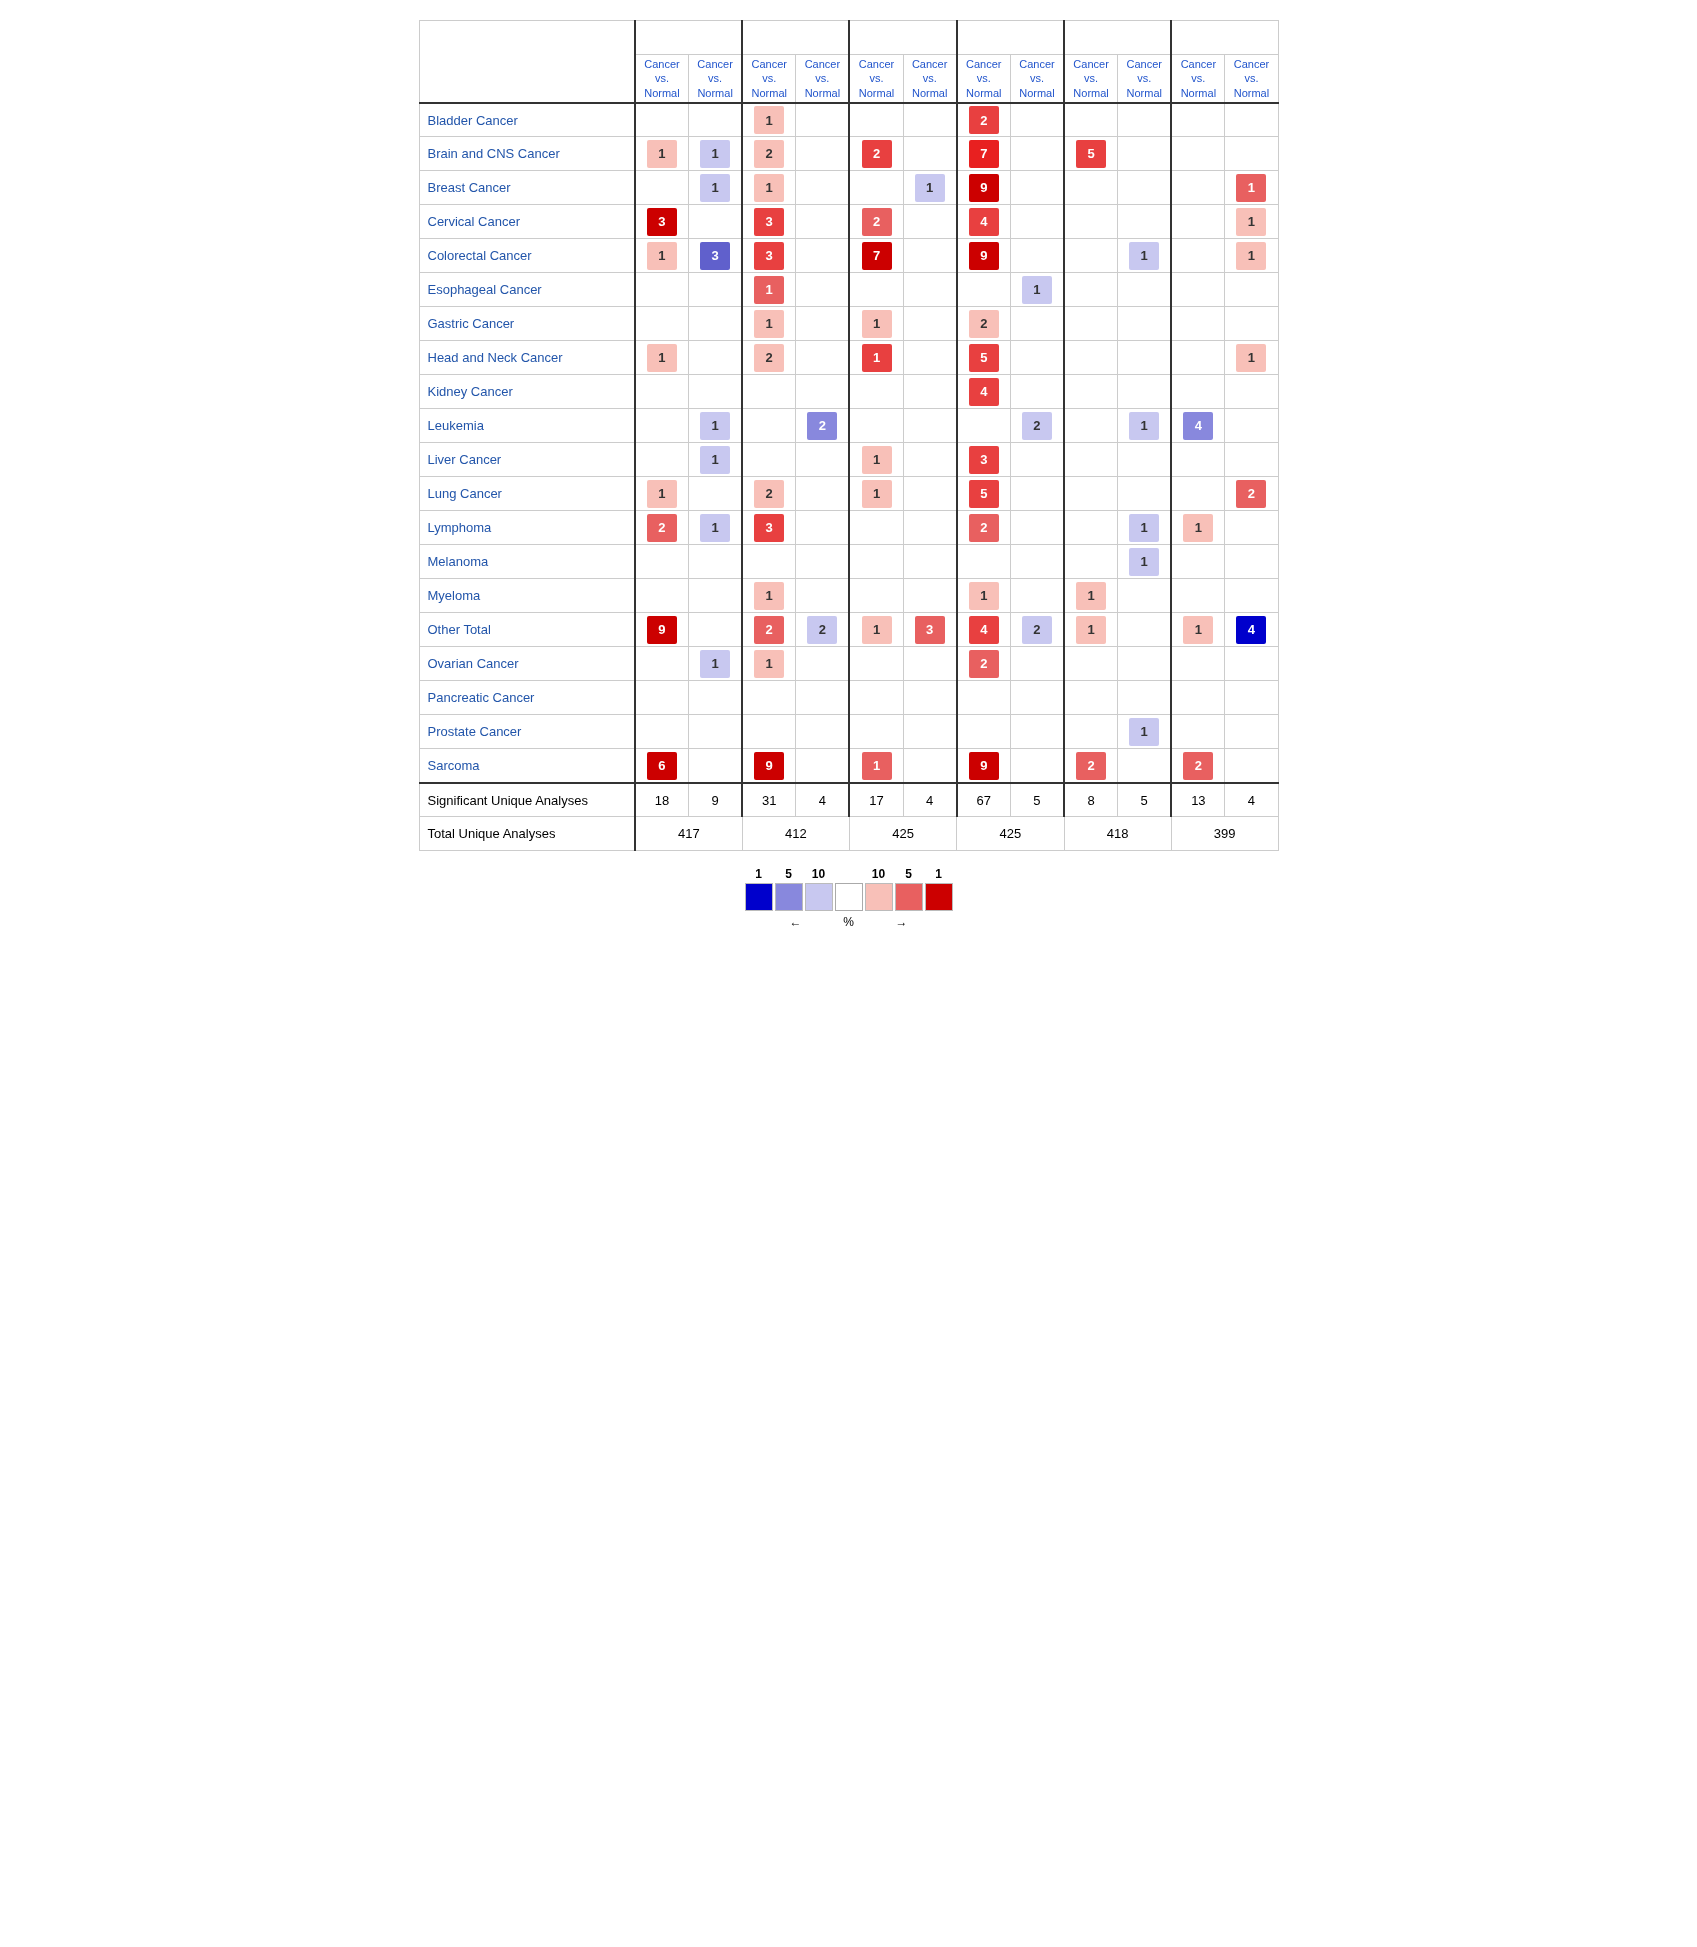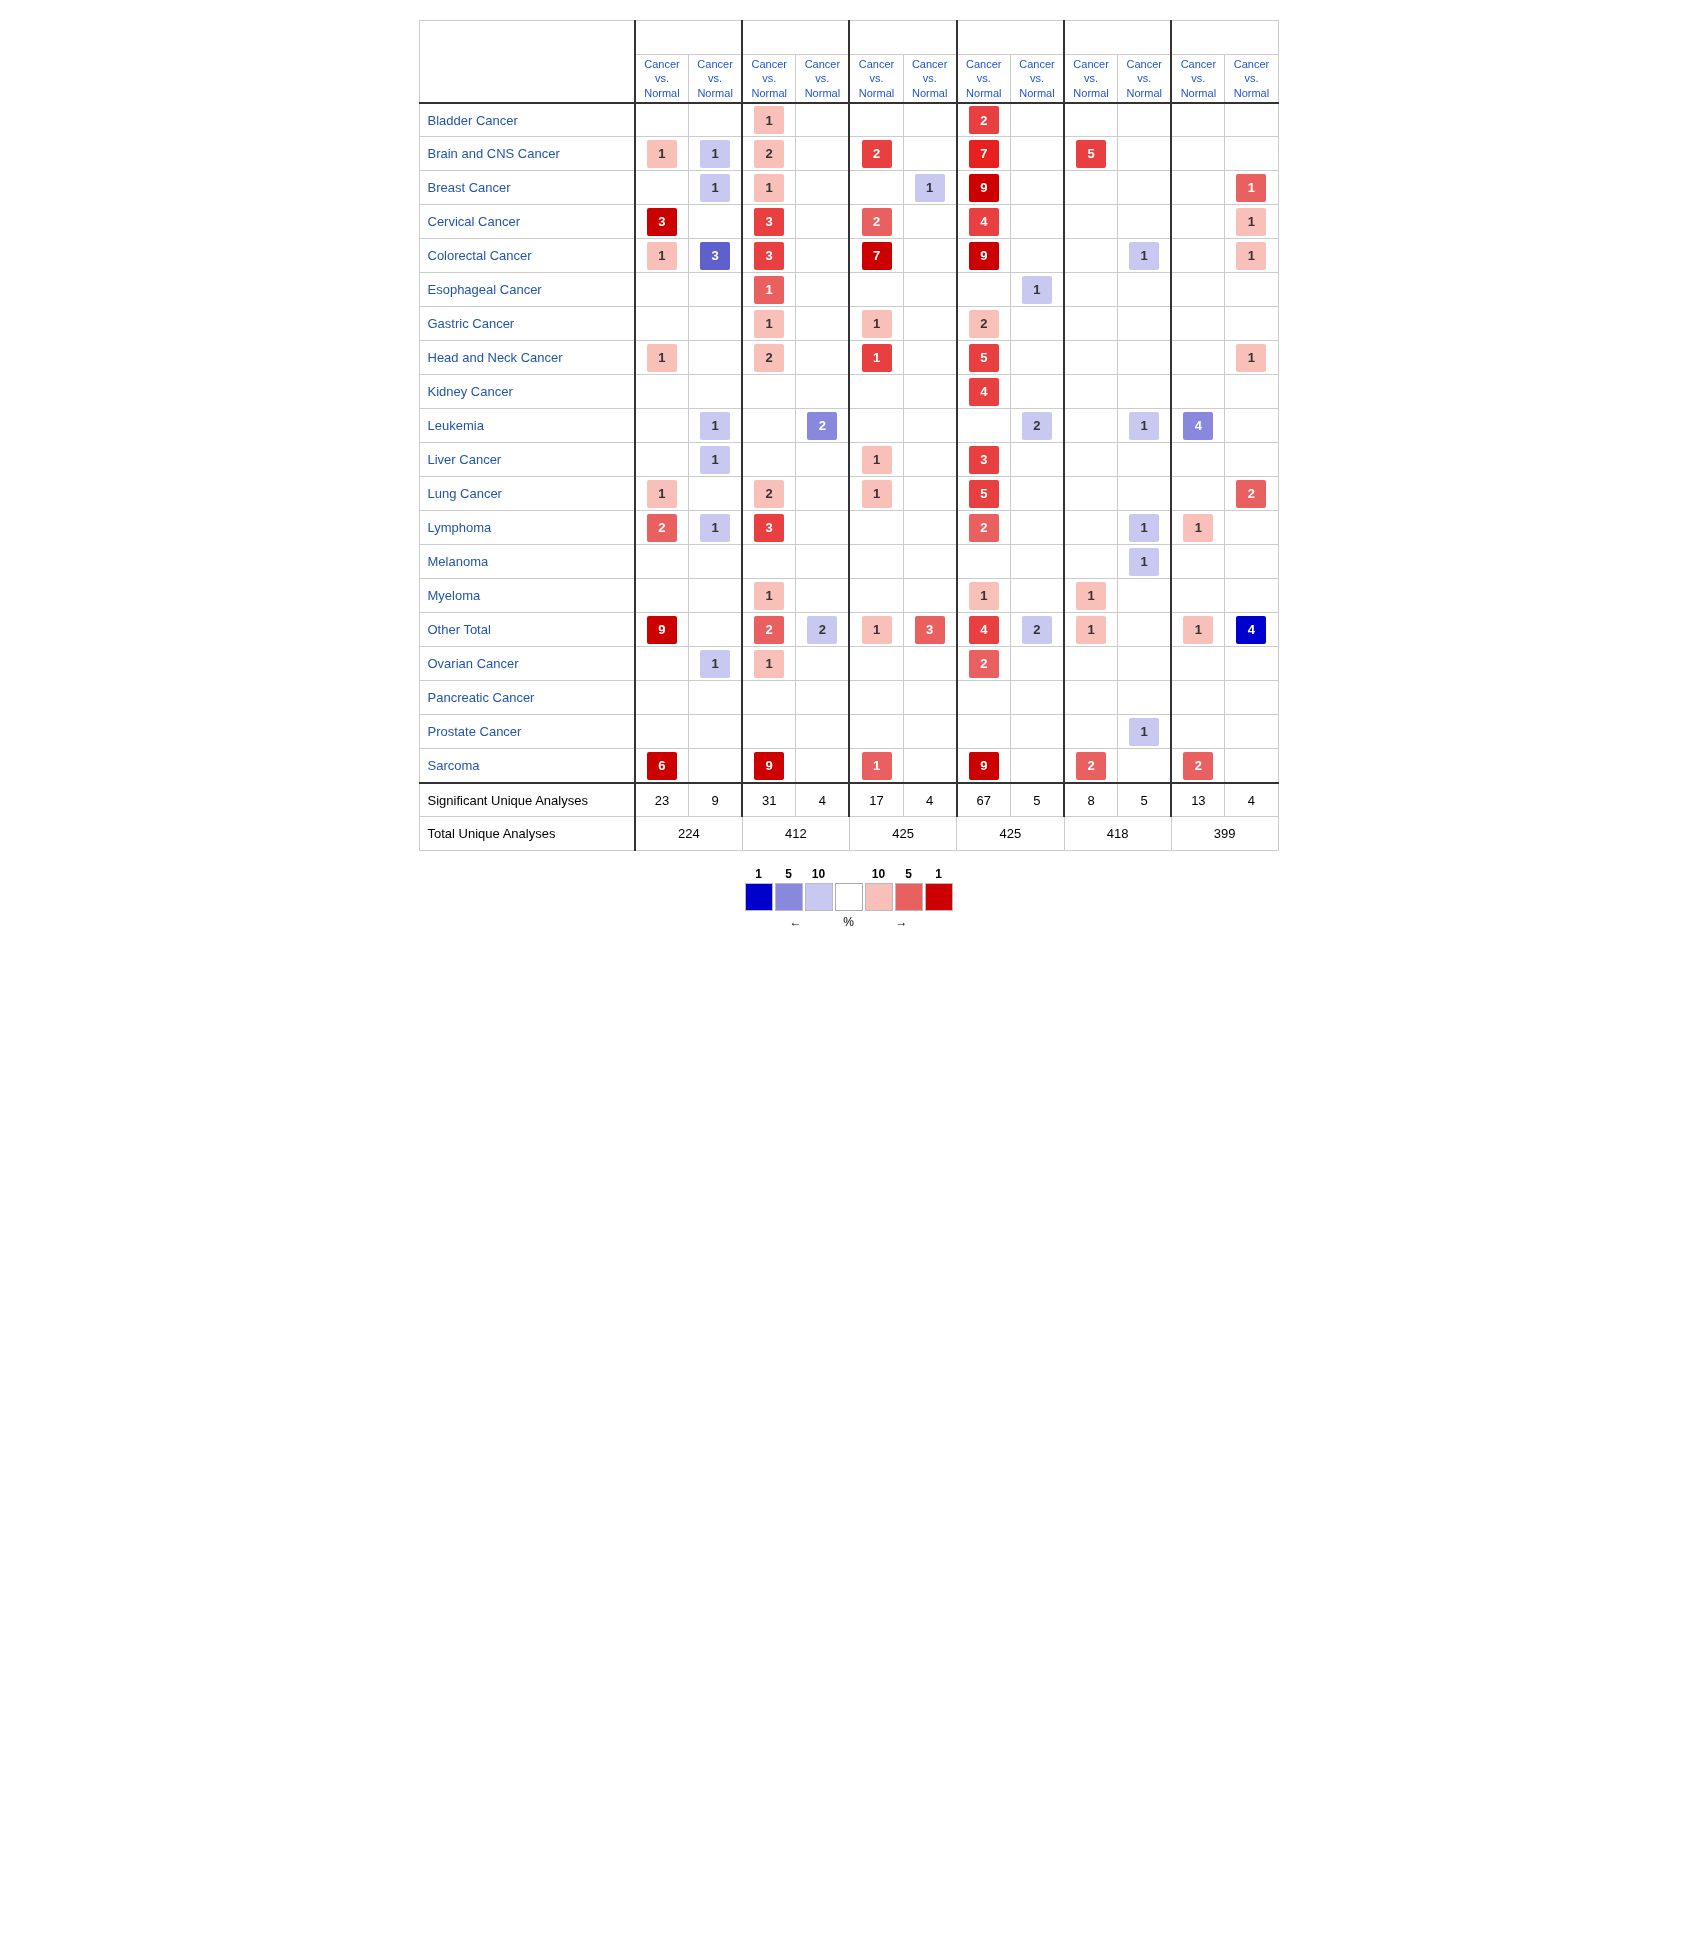--- a/index.html
+++ b/index.html
@@ -418,36 +418,36 @@
           <td></td>
           <td style="border-left: 2px solid rgb(51, 51, 51);"><div style="display: inline-flex; align-items: center; justify-content: center; width: 30px; height: 28px; font-weight: bold; font-size: 13px; border-radius: 2px; background: rgb(232, 96, 96); color: rgb(255, 255, 255);">2</div></td>
           <td></td>
           <td style="border-left: 2px solid rgb(51, 51, 51);"><div style="display: inline-flex; align-items: center; justify-content: center; width: 30px; height: 28px; font-weight: bold; font-size: 13px; border-radius: 2px; background: rgb(232, 96, 96); color: rgb(255, 255, 255);">2</div></td>
           <td></td>
         </tr>
       </tbody>
     <tfoot id="footer-rows">
     <tr>
           <td class="row-label black-text" style="border-top: 2px solid rgb(51, 51, 51);">Significant Unique Analyses</td>
-          <td style="border-top: 2px solid rgb(51, 51, 51); border-left: 2px solid rgb(51, 51, 51);">23</td>
+          <td style="border-top: 2px solid rgb(51, 51, 51); border-left: 2px solid rgb(51, 51, 51);">18</td>
           <td style="border-top: 2px solid rgb(51, 51, 51);">9</td>
           <td style="border-top: 2px solid rgb(51, 51, 51); border-left: 2px solid rgb(51, 51, 51);">31</td>
           <td style="border-top: 2px solid rgb(51, 51, 51);">4</td>
           <td style="border-top: 2px solid rgb(51, 51, 51); border-left: 2px solid rgb(51, 51, 51);">17</td>
           <td style="border-top: 2px solid rgb(51, 51, 51);">4</td>
           <td style="border-top: 2px solid rgb(51, 51, 51); border-left: 2px solid rgb(51, 51, 51); text-align: center;">67</td>
           <td style="border-top: 2px solid rgb(51, 51, 51);">5</td>
           <td style="border-top: 2px solid rgb(51, 51, 51); border-left: 2px solid rgb(51, 51, 51);">8</td>
           <td style="border-top: 2px solid rgb(51, 51, 51);">5</td>
           <td style="border-top: 2px solid rgb(51, 51, 51); border-left: 2px solid rgb(51, 51, 51);">13</td>
           <td style="border-top: 2px solid rgb(51, 51, 51);">4</td>
         </tr>
         <tr>
           <td class="row-label black-text">Total Unique Analyses</td>
-          <td colspan="2" style="border-left: 2px solid rgb(51, 51, 51);">224</td>
+          <td colspan="2" style="border-left: 2px solid rgb(51, 51, 51);">417</td>
           <td colspan="2">412</td>
           <td colspan="2">425</td>
           <td colspan="2">425</td>
           <td colspan="2">418</td>
           <td colspan="2">399</td>
         </tr>
       </tfoot>
   </table>
 
   <div class="legend">

